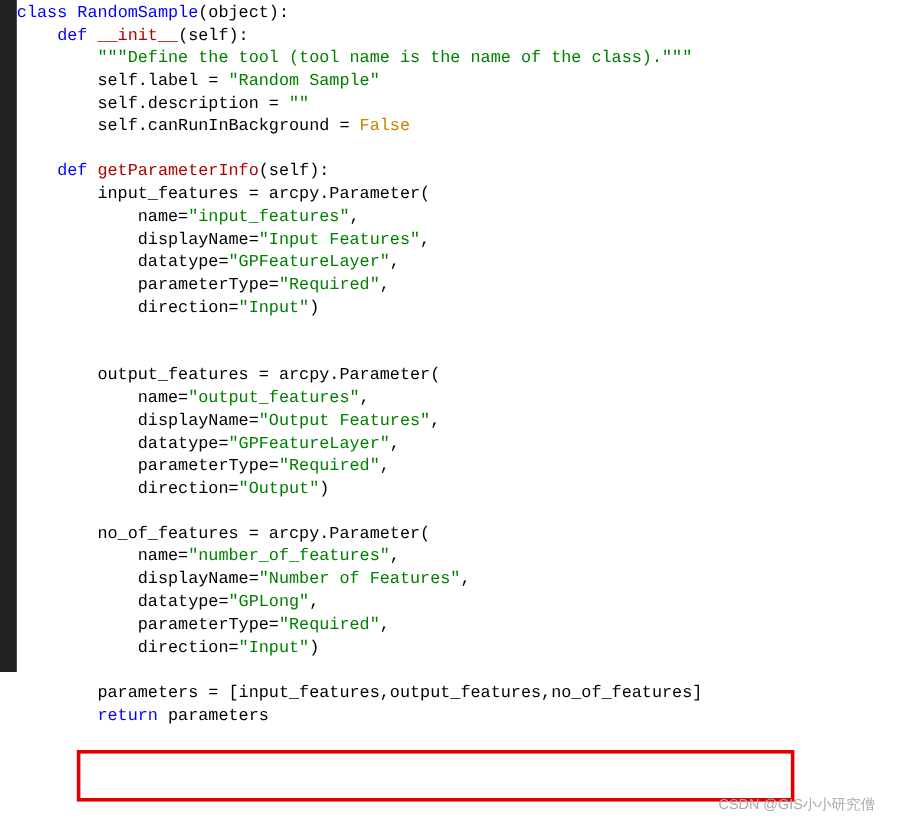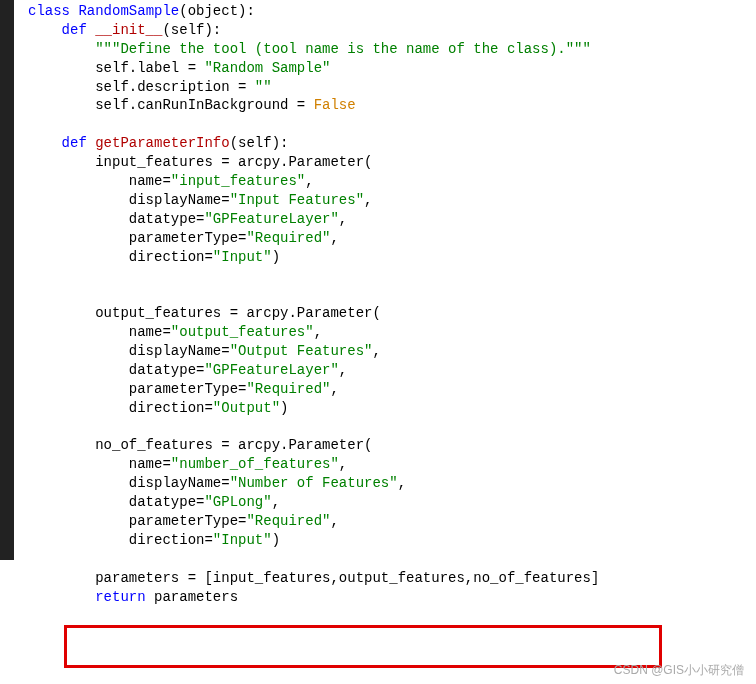--- a/index.html
+++ b/index.html
@@ -19,21 +19,21 @@
     display: inline-block;
     width: 14px;
     background: #222;
     height: 560px;
     position: absolute;
     left: 0;
     top: 0;
   }
   .code-area {
     position: absolute;
-    left: 28px;
+    left: 14px;
     top: 2px;
   }
   .kw-class { color: #0000ff; }
   .kw-def { color: #0000ff; }
   .kw-return { color: #0000ff; }
   .cls-name { color: #0000ff; }
   .meth-decl { color: #b00000; }
   .str { color: #008000; }
   .const { color: #d08000; }
   .plain { color: #000; }
@@ -41,21 +41,21 @@
     border: 3px solid #e00000;
     position: absolute;
     left: 64px;
     top: 625px;
     width: 592px;
     height: 37px;
     pointer-events: none;
   }
   .watermark {
     position: absolute;
-    right: 12px;
+    right: 27px;
     bottom: 6px;
     font-family: Arial, sans-serif;
     font-size: 12px;
     color: #aaa;
   }
 </style>
 </head>
 <body>
 
 

